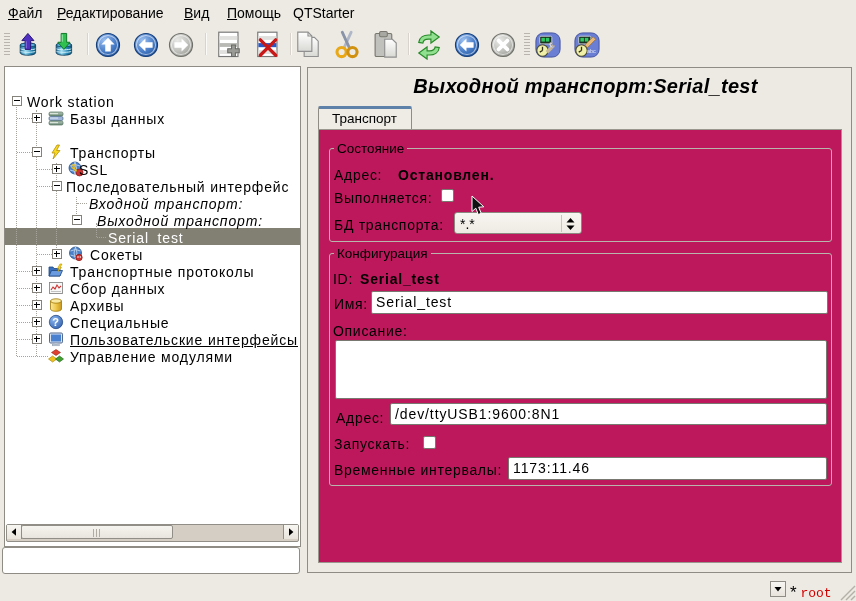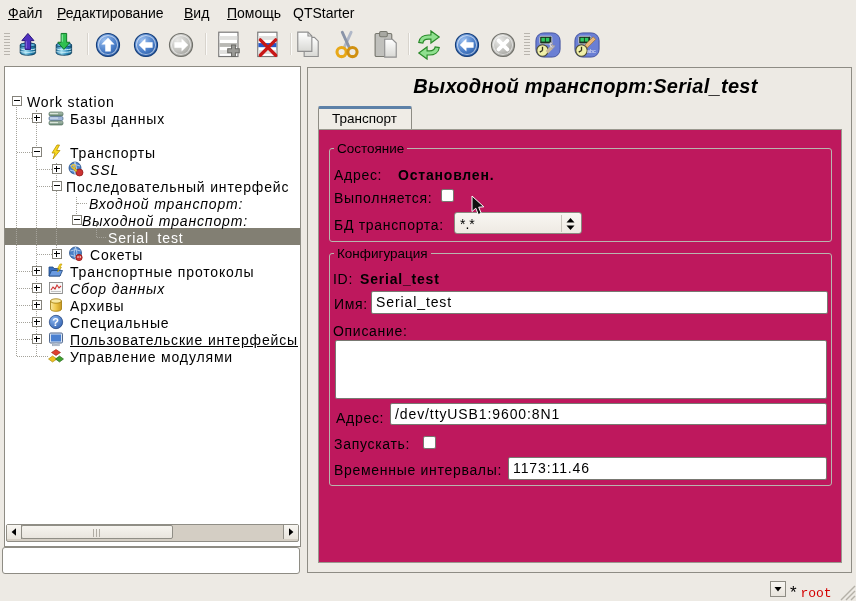--- a/index.html
+++ b/index.html
@@ -234,35 +234,35 @@
 <div class="trow" style="left:0;top:69px;width:100%;">
         <div class="hline" style="left:32px;top:8px;width:15px"></div>
         <span class="exp plus" style="left:47px"></span>
         <span class="ticn" style="left:63px"><svg width="16" height="16" viewBox="0 0 16 16">
             <circle cx="7" cy="7" r="6" fill="#4a80c8" stroke="#2a5088" stroke-width="0.8"></circle>
             <path d="M2 5 Q7 2 12 5 M2 9 Q7 12 12 9 M7 1 Q4 7 7 13 M7 1 Q10 7 7 13" stroke="#bcd4ee" stroke-width="0.9" fill="none"></path>
             <circle cx="11.5" cy="11.5" r="3.5" fill="#cc3333" stroke="#881111" stroke-width="0.7"></circle>
             <rect x="6" y="6" width="2" height="5" rx="0.8" transform="rotate(-40 7 8.5)" fill="#e8c030" stroke="#a07808" stroke-width="0.5"></rect>
             <circle cx="5.5" cy="5.5" r="1.8" fill="none" stroke="#e8c030" stroke-width="1.3"></circle>
           </svg></span>
-        <span class="txt" style="left:85px;font-style:italic;">SSL</span>
+        <span class="txt" style="left:74px;">SSL</span>
       </div>
 <div class="trow" style="left:0;top:86px;width:100%;">
         <div class="hline" style="left:32px;top:8px;width:15px"></div>
         <span class="exp " style="left:47px"></span>
         <span class="txt" style="left:61px;">Последовательный интерфейс</span>
       </div>
 <div class="trow" style="left:0;top:103px;width:100%;">
         <div class="hline" style="left:72px;top:8px;width:10px"></div>
         <span class="txt" style="left:84px;font-style:italic;">Входной транспорт:</span>
       </div>
 <div class="trow" style="left:0;top:120px;width:100%;">
         <div class="hline" style="left:72px;top:8px;width:-5px"></div>
         <span class="exp " style="left:67px"></span>
-        <span class="txt" style="left:77px;font-style:italic;">Выходной транспорт:</span>
+        <span class="txt" style="left:92px;font-style:italic;">Выходной транспорт:</span>
       </div>
 <div class="trow" style="left:0;top:137px;width:100%;">
         <div class="hline" style="left:92px;top:8px;width:9px"></div>
         <span class="txt" style="left:103px;color:#fff;">Serial_test</span>
       </div>
 <div class="trow" style="left:0;top:154px;width:100%;">
         <div class="hline" style="left:32px;top:8px;width:15px"></div>
         <span class="exp plus" style="left:47px"></span>
         <span class="ticn" style="left:63px"><svg width="16" height="16" viewBox="0 0 16 16">
             <circle cx="7.5" cy="7" r="6" fill="#4a80c8" stroke="#2a5088" stroke-width="0.8"></circle>
@@ -276,21 +276,21 @@
 <div class="trow" style="left:0;top:171px;width:100%;">
         <div class="hline" style="left:12px;top:8px;width:15px"></div>
         <span class="exp plus" style="left:27px"></span>
         <span class="ticn" style="left:43px"><svg width="16" height="16" viewBox="0 0 16 16">
             <path d="M1 4 L1 13 L12 13 L12 5.5 L6 5.5 L5 4 Z" fill="#3a70c0" stroke="#20487e" stroke-width="0.8"></path>
             <path d="M1 13 L3.5 7.5 L14.5 7.5 L12 13 Z" fill="#6a9ae0" stroke="#20487e" stroke-width="0.8"></path>
             <path d="M12 1 L9.5 5.5 L11 5.5 L9.5 9 L13.5 4.5 L12 4.5 L14 1 Z" fill="#f8d820" stroke="#b89000" stroke-width="0.6"></path>
           </svg></span>
         <span class="txt" style="left:65px;">Транспортные протоколы</span>
       </div>
-<div class="trow" style="left:0;top:188px;width:100%;font-style:italic;">
+<div class="trow" style="left:0;top:188px;width:100%;">
         <div class="hline" style="left:12px;top:8px;width:15px"></div>
         <span class="exp plus" style="left:27px"></span>
         <span class="ticn" style="left:43px"><svg width="16" height="16" viewBox="0 0 16 16">
             <rect x="1.5" y="2.5" width="13" height="11" fill="#f8f8f8" stroke="#888" stroke-width="0.9"></rect>
             <path d="M3 10 L5 7 L7 9 L9 5 L11 8 L13 6" stroke="#cc3333" stroke-width="1.1" fill="none"></path>
             <path d="M3 11.5 L13 11.5" stroke="#aaa" stroke-width="0.7"></path>
           </svg></span>
         <span class="txt" style="left:65px;">Сбор данных</span>
       </div>
 <div class="trow" style="left:0;top:205px;width:100%;">

